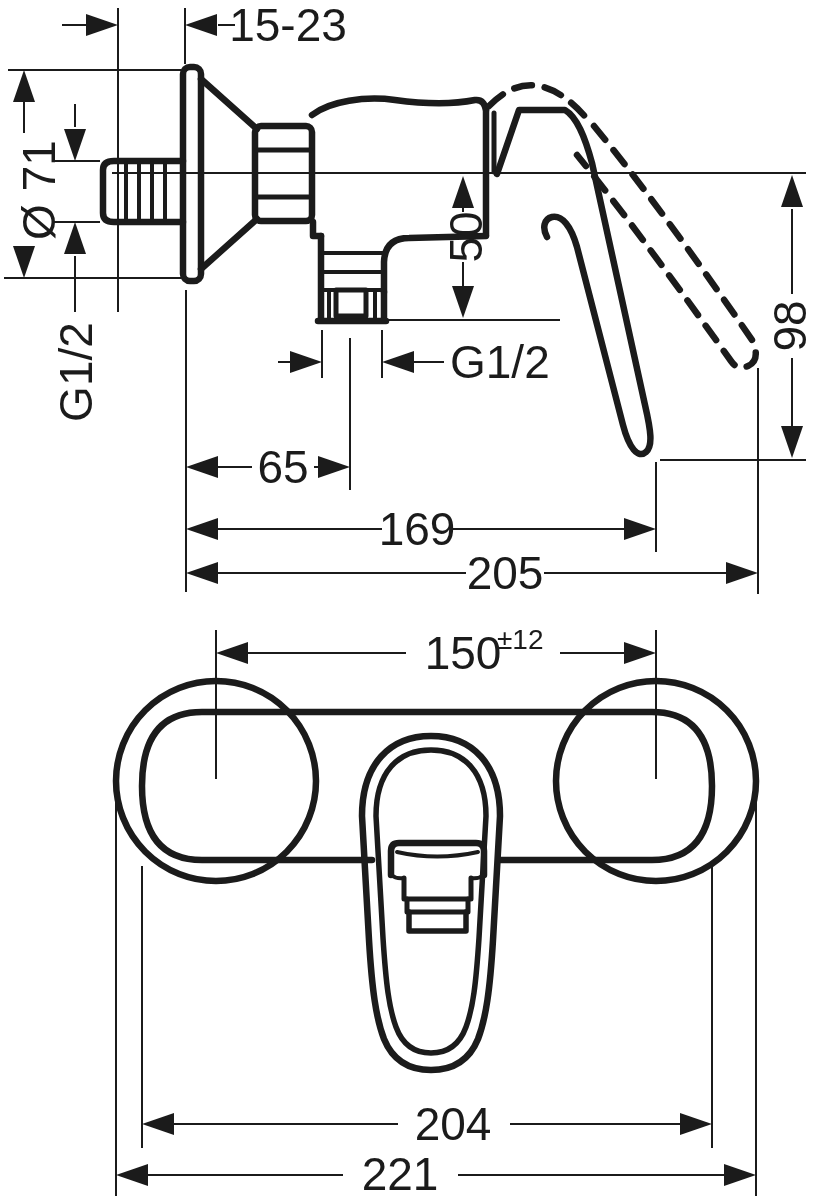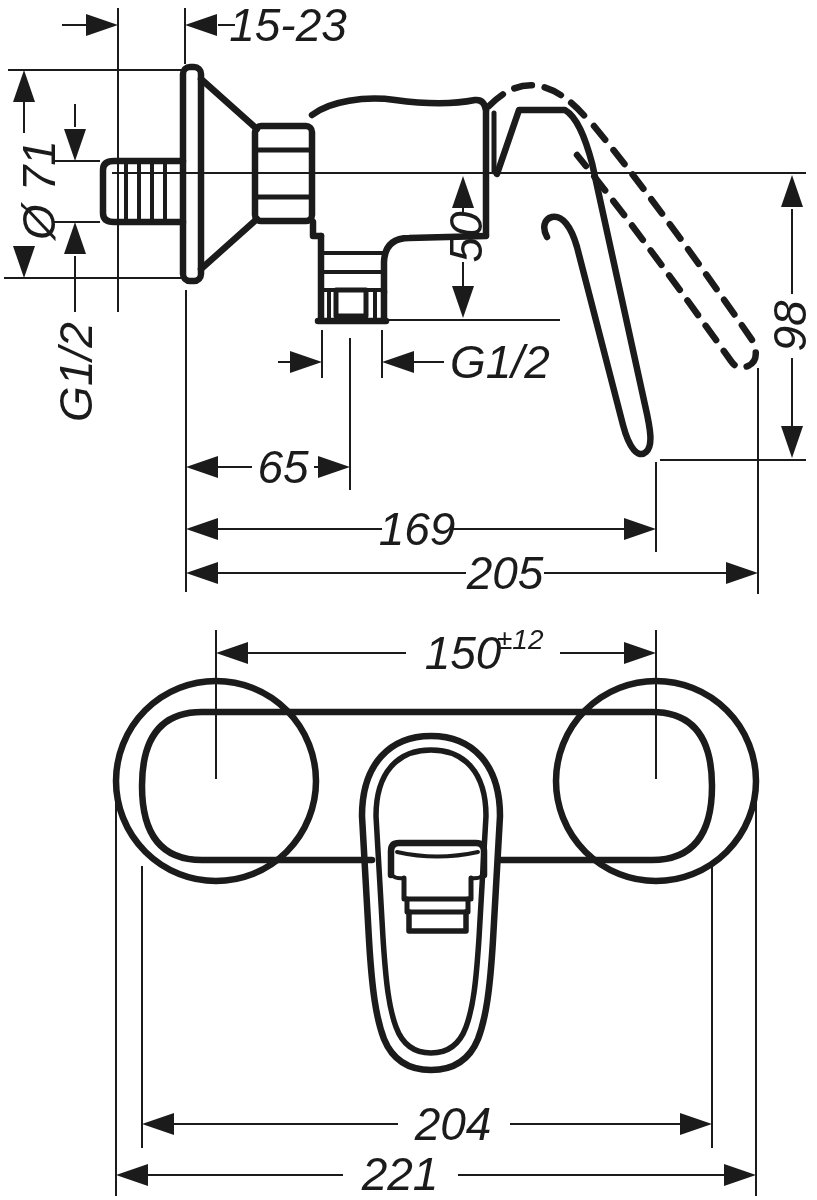--- a/index.html
+++ b/index.html
@@ -1,16 +1,16 @@
 <!DOCTYPE html>
 <html><head>
 <meta charset="utf-8">
 <style>
   html,body { margin:0; padding:0; background:#ffffff; }
-  .stage { position:relative; width:817px; height:1200px; background:#ffffff; overflow:hidden;font-style:italic; }
+  .stage { position:relative; width:817px; height:1200px; background:#ffffff; overflow:hidden; }
   svg { position:absolute; inset:0; }
   .obj  { fill:none; stroke:#1b1b1b; stroke-width:6.5; stroke-linecap:round; stroke-linejoin:round; }
   .obj2 { fill:none; stroke:#1b1b1b; stroke-width:5.5; stroke-linecap:round; stroke-linejoin:round; }
   .det  { fill:none; stroke:#1b1b1b; stroke-width:4;   stroke-linecap:round; stroke-linejoin:round; }
   .det5 { fill:none; stroke:#1b1b1b; stroke-width:5;   stroke-linecap:round; stroke-linejoin:round; }
   .dim  { fill:none; stroke:#1b1b1b; stroke-width:2; }
   .dsh  { fill:none; stroke:#1b1b1b; stroke-width:6.5; stroke-linecap:round; stroke-dasharray:18 13; }
   .arw  { fill:#1b1b1b; stroke:none; }
   text  { font-family:"Liberation Sans", sans-serif; font-size:46px; fill:#1b1b1b; }
   .sup  { font-size:28px; }

